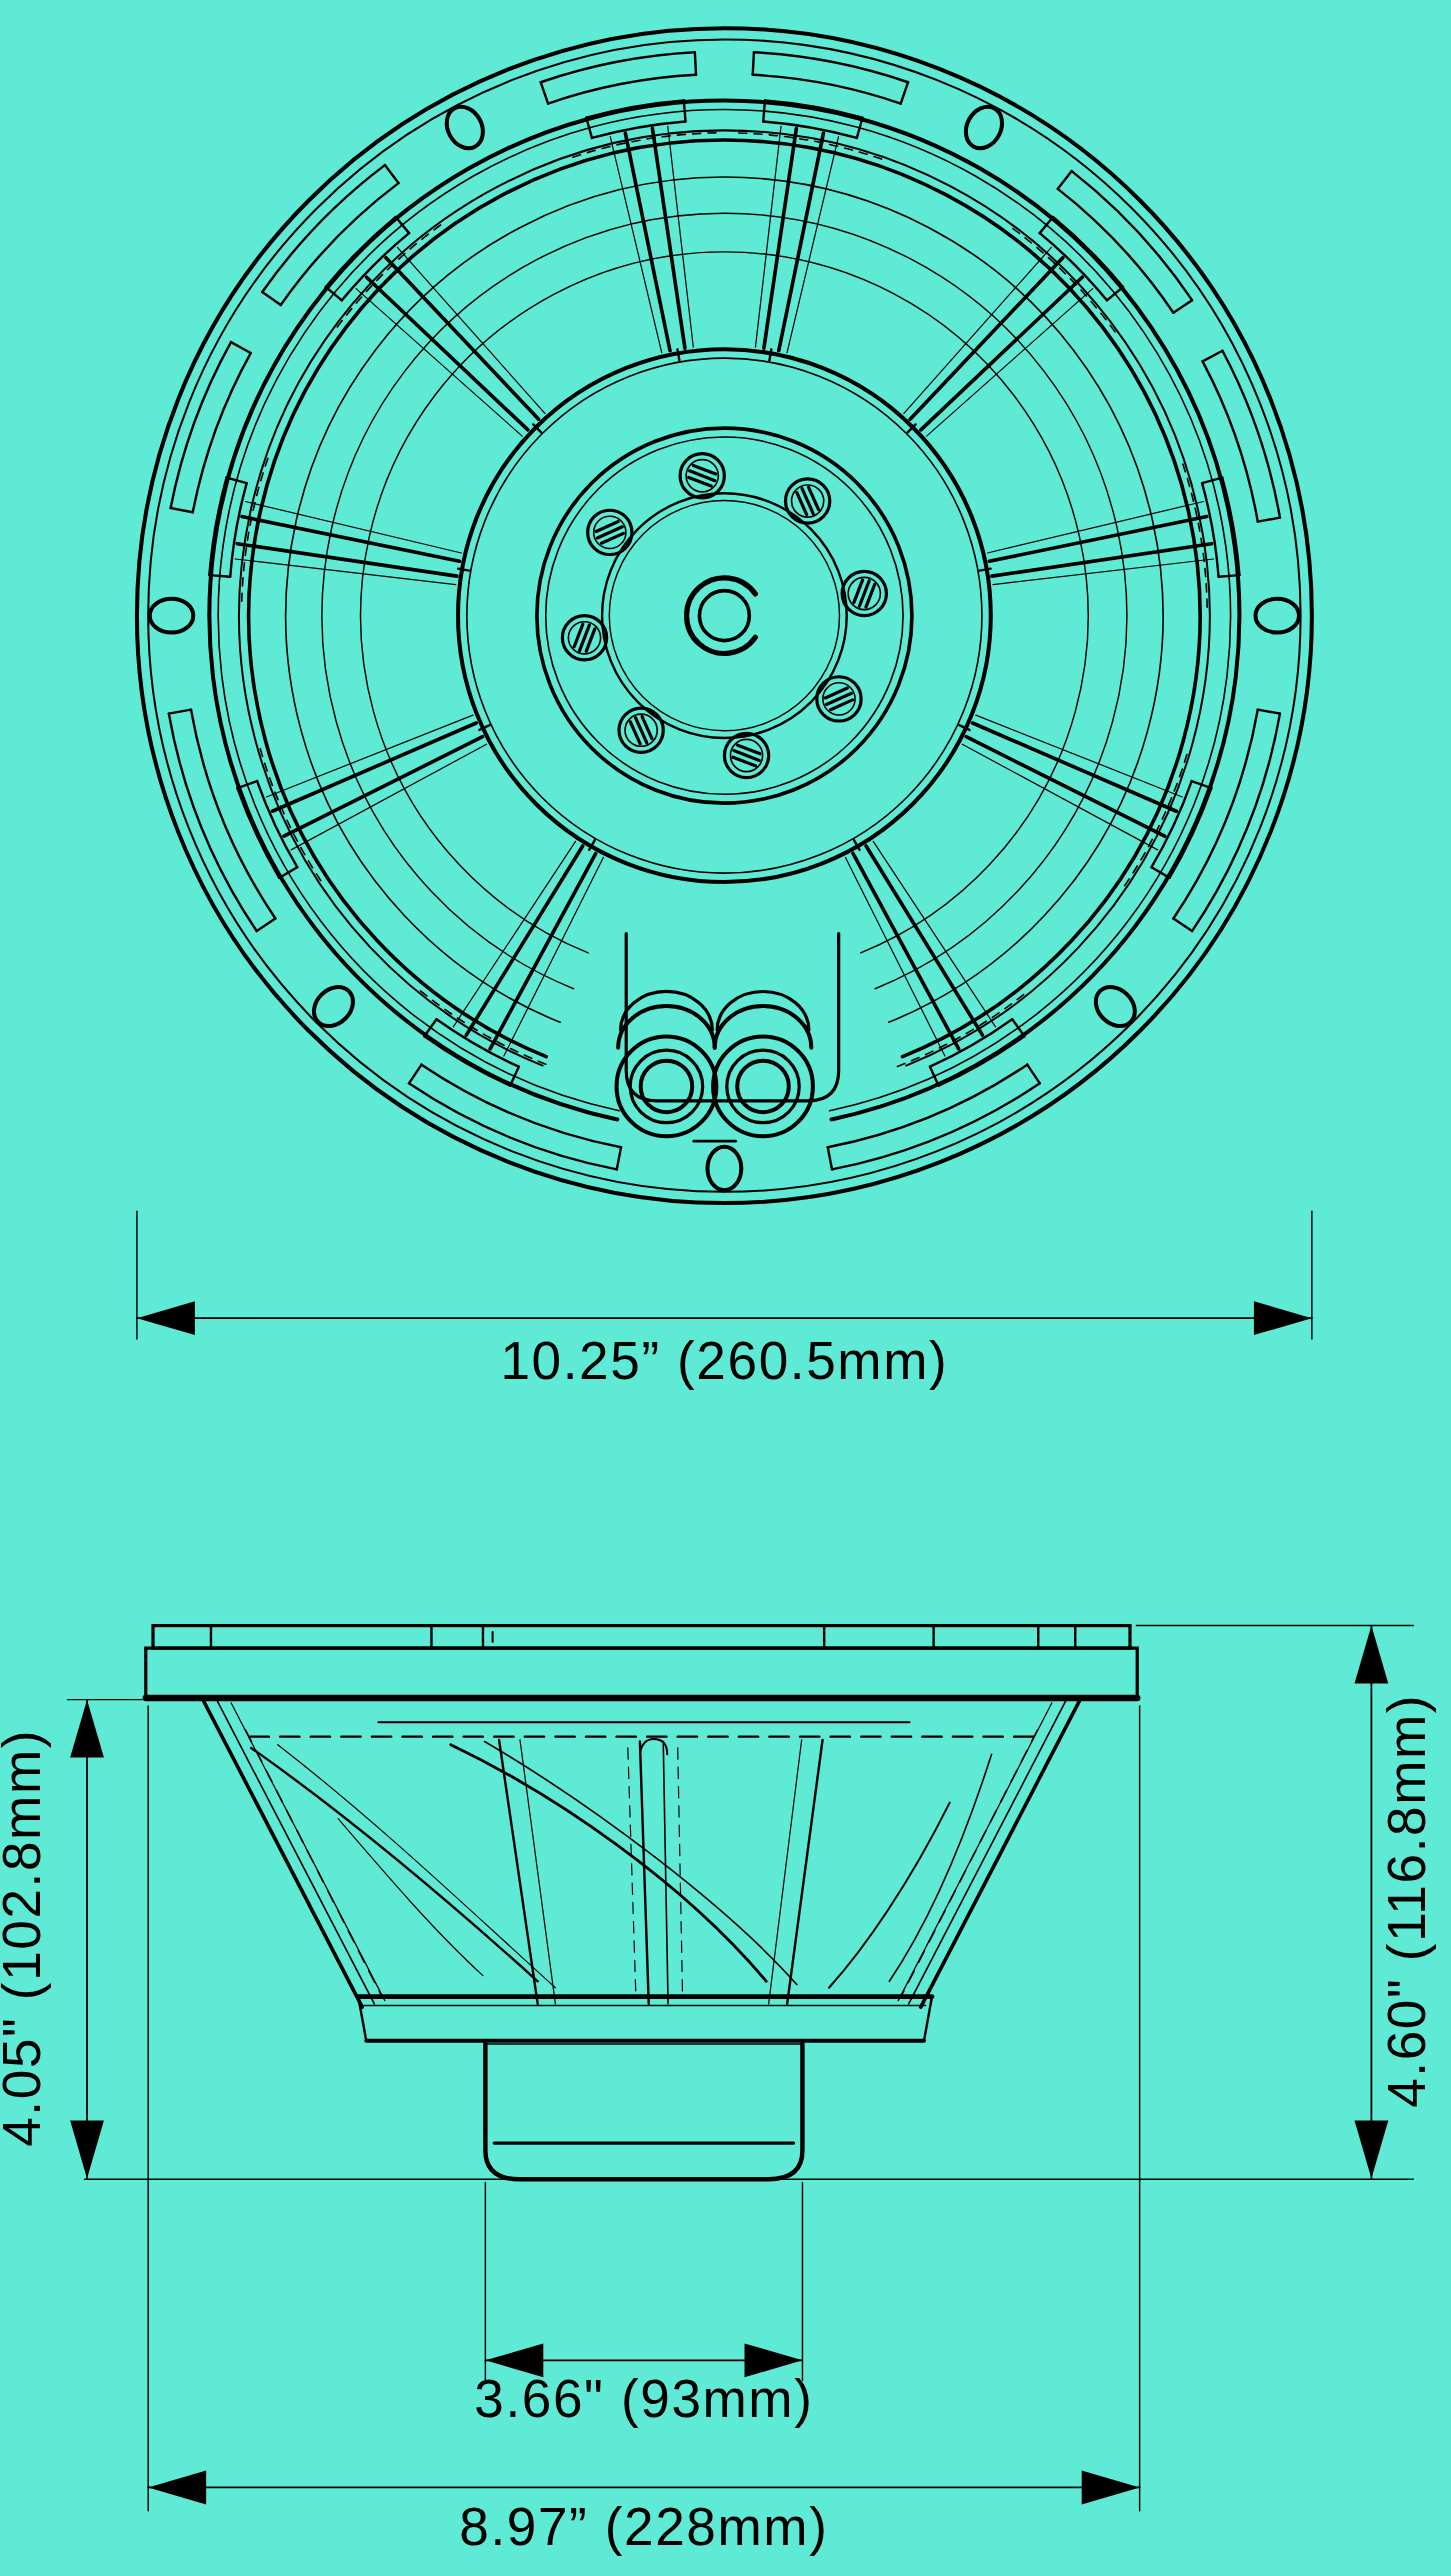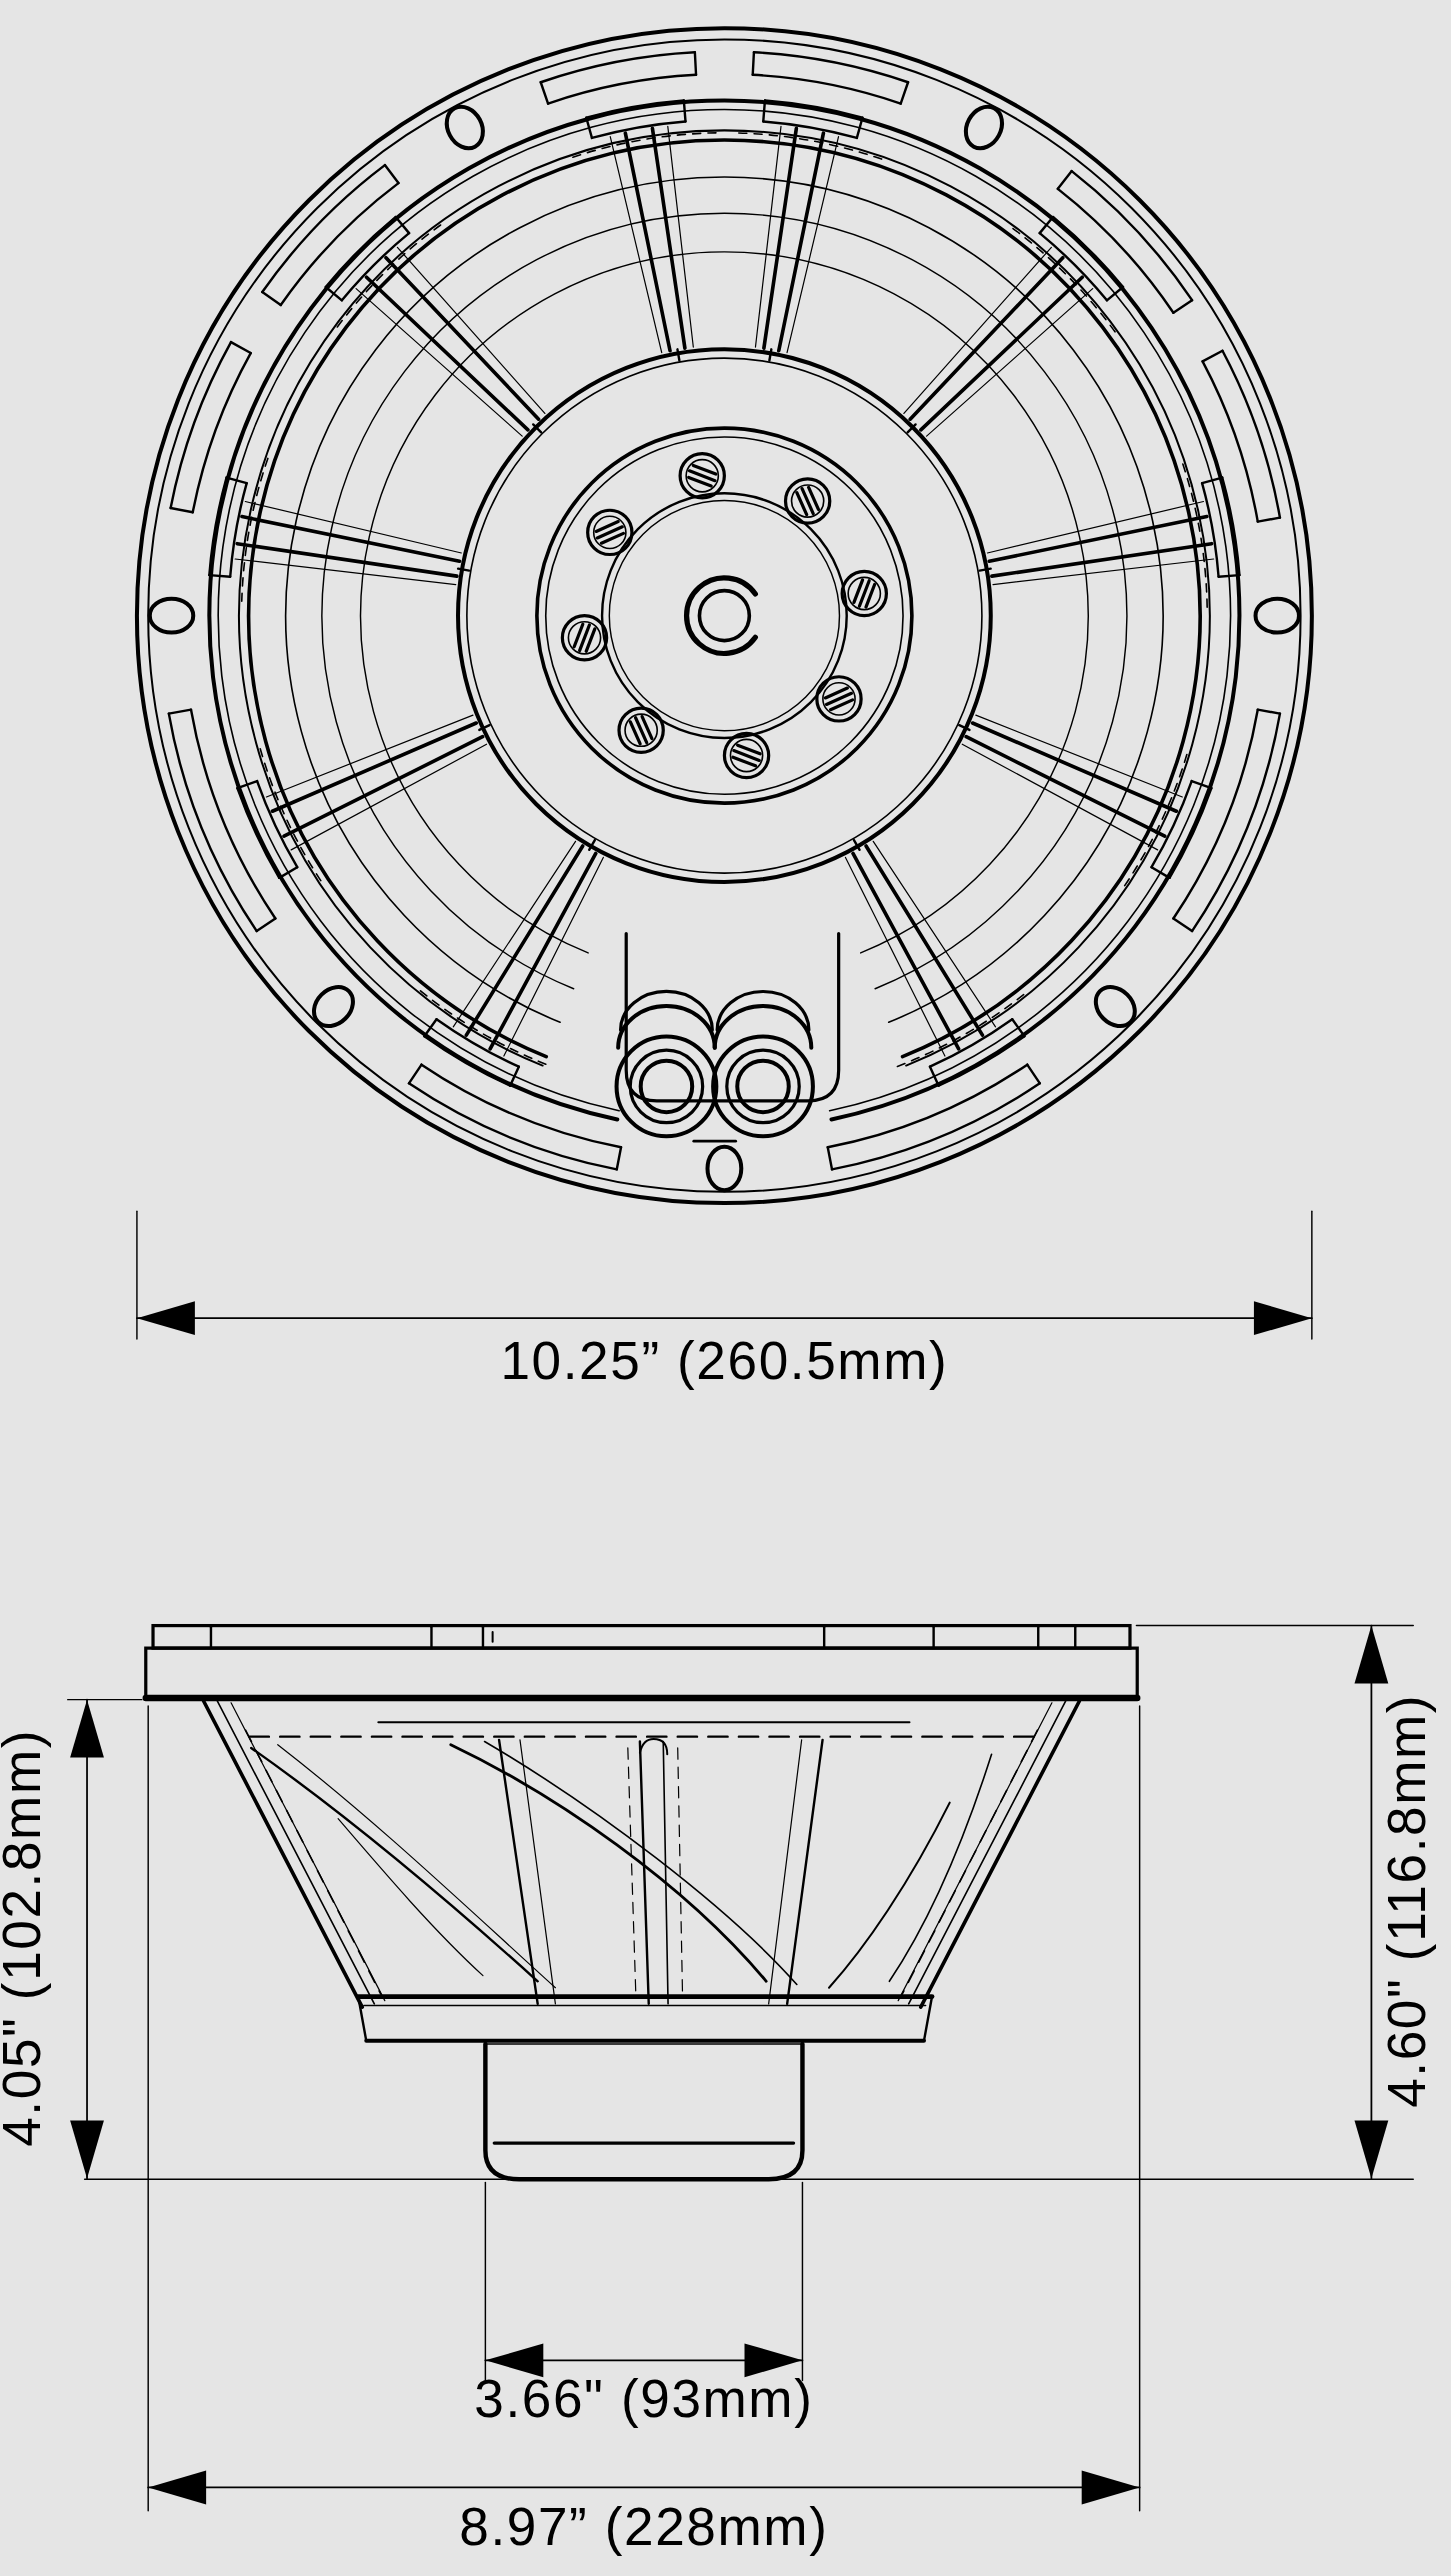--- a/index.html
+++ b/index.html
@@ -1,16 +1,16 @@
 <!DOCTYPE html>
 <html style="font-size:13px"><head>
 <meta charset="utf-8">
 <style>
   html,body{margin:0;padding:0;background:#ffffff;}
-  .page{position:relative;width:1452px;height:2576px;background:#e5e5e5;overflow:hidden;}
+  .page{position:relative;width:1452px;height:2576px;background:#5eead4;overflow:hidden;}
   svg{display:block;}
   text.dim{font-family:"Liberation Sans", sans-serif;font-size:66px;letter-spacing:2px;fill:#000;}
 </style>
 </head>
 <body>
 
 <div class="page">
   <svg width="1452" height="2576" viewBox="0 0 1804 3201">
 
     <g id="front-view">

